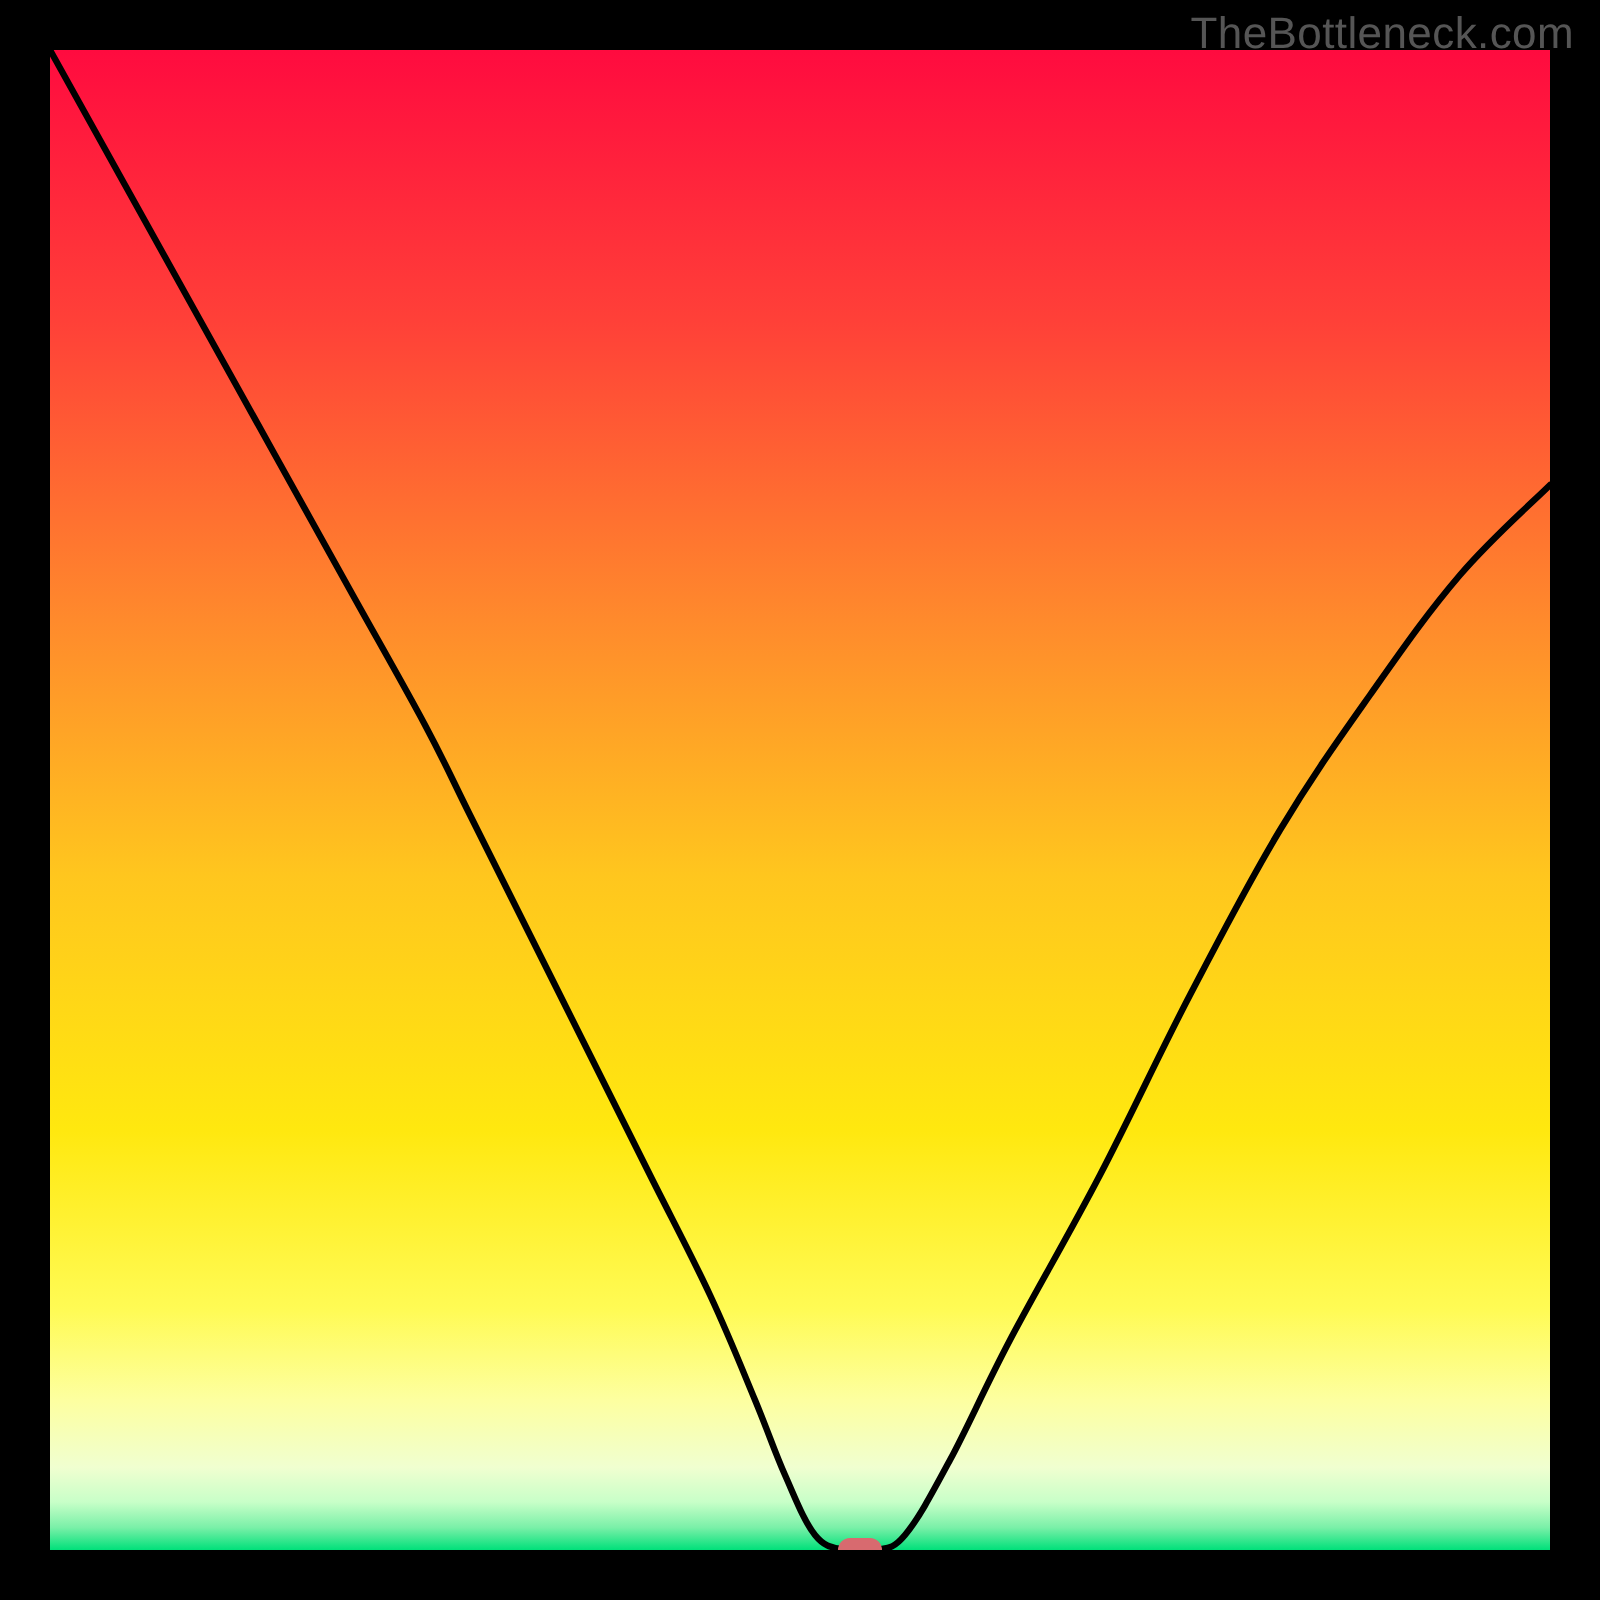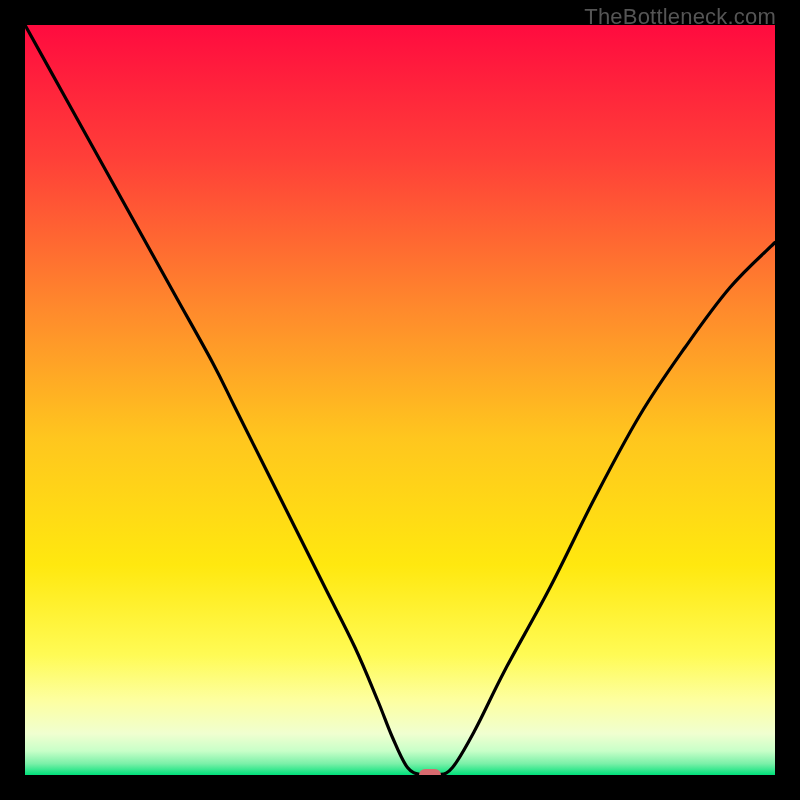--- a/index.html
+++ b/index.html
@@ -36,21 +36,21 @@
   .marker {
     position: absolute;
     width: 22px;
     height: 12px;
     border-radius: 6px;
     transform: translate(-50%, -50%);
   }
   .watermark {
     position: absolute;
     top: 4px;
-    right: 24px;
+    right: 13px;
     color: #555;
     font-size: 22px;
     letter-spacing: 0.2px;
     user-select: none;
     margin-left: 43px;
   }
 </style>
 </head>
 <body>
 

